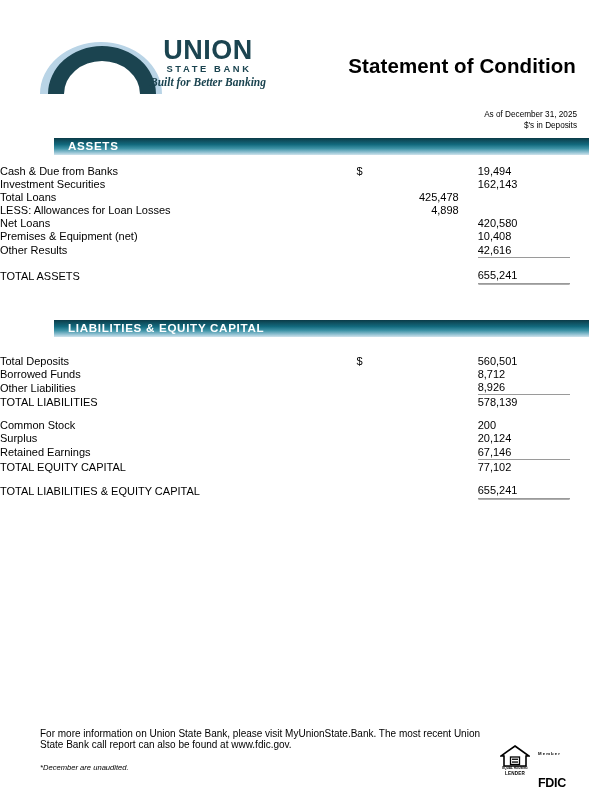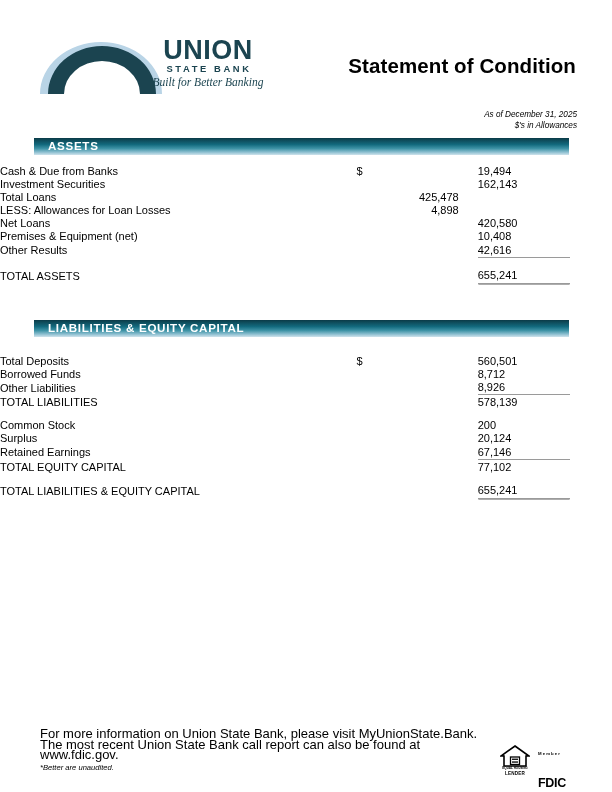--- a/index.html
+++ b/index.html
@@ -69,21 +69,21 @@
     letter-spacing: 2.6px;
     color: #1b4450;
     line-height: 12px;
     white-space: nowrap;
     padding-left: 2px;
     text-align: center;
   }
   .wm-tagline {
     font-family: "Liberation Serif", serif;
     font-style: italic;
-    font-weight: normal;
+    font-weight: bold;
     font-size: 11.5px;
     color: #1b4450;
     line-height: 14px;
     white-space: nowrap;
   }
   .doc-title {
     position: absolute;
     right: 0;
     top: 20px;
     font-family: "Liberation Sans", sans-serif;
@@ -96,27 +96,26 @@
 
   
   .asof {
     position: absolute;
     top: 110px;
     right: 75px;
     text-align: right;
     font-size: 8.2px;
     line-height: 10.5px;
     color: #000000;
-    font-style: italic;
   }
 
   
   .section-bar {
     position: absolute;
-    left: 34px;
+    left: 54px;
     width: 535px;
     height: 17px;
     background: linear-gradient(to bottom,
         #0b3a47 0%,
         #0e4a59 12%,
         #12697d 38%,
         #3e93a6 62%,
         #8fc0d1 84%,
         #cfe3ec 100%);
   }
@@ -170,21 +169,21 @@
     box-shadow: 0 2.2px 0 -0.4px #9a9a9a;
     padding-bottom: 1px;
   }
 
   
   .footer {
     position: absolute;
     left: 40px;
     top: 729px;
     width: 450px;
-    font-size: 13px;
+    font-size: 10px;
     line-height: 10.6px;
     color: #000000;
   }
   .footer-note {
     position: absolute;
     left: 40px;
     top: 763px;
     font-size: 7.6px;
     font-style: italic;
     color: #000000;
@@ -255,21 +254,21 @@
         <div class="wm-statebank">STATE BANK</div>
         <div class="wm-tagline">Built for Better Banking</div>
       </div>
     </div>
 
     <div class="doc-title">Statement of Condition</div>
   </div>
 
   <div class="asof">
     <div>As of December 31, 2025</div>
-    <div>$'s in Allowances</div>
+    <div>$'s in Deposits</div>
   </div>
 
   <div class="section-bar" id="bar-assets">
     <span class="section-label">ASSETS</span>
   </div>
 
   <table class="stmt" id="table-assets">
     <tbody>
       <tr>
         <td class="c-label">Cash &amp; Due from Banks</td>
@@ -441,21 +440,21 @@
         <td class="c-dollar"></td>
         <td class="c-mid"></td>
         <td class="c-gap"></td>
         <td class="c-amt">655,241</td>
         <td class="c-tail"></td>
       </tr>
     </tbody>
   </table>
 
   <div class="footer">For more information on Union State Bank, please visit MyUnionState.Bank. The most recent Union State Bank call report can also be found at www.fdic.gov.</div>
-  <div class="footer-note">*Better are unaudited.</div>
+  <div class="footer-note">*December are unaudited.</div>
 
   <div class="footer-marks">
     <svg class="ehl" viewBox="0 0 30 29">
       <path d="M15 1 L29 11 L26 11 L26 21 L4 21 L4 11 L1 11 Z" fill="none" stroke="#000" stroke-width="1.6"></path>
       <rect x="10.5" y="12" width="9" height="7.5" fill="none" stroke="#000" stroke-width="1.3"></rect>
       <rect x="12" y="13.6" width="6" height="1.3" fill="#000"></rect>
       <rect x="12" y="16.4" width="6" height="1.3" fill="#000"></rect>
     </svg>
     <div class="ehl-text">
       <span class="small">EQUAL HOUSING</span>

